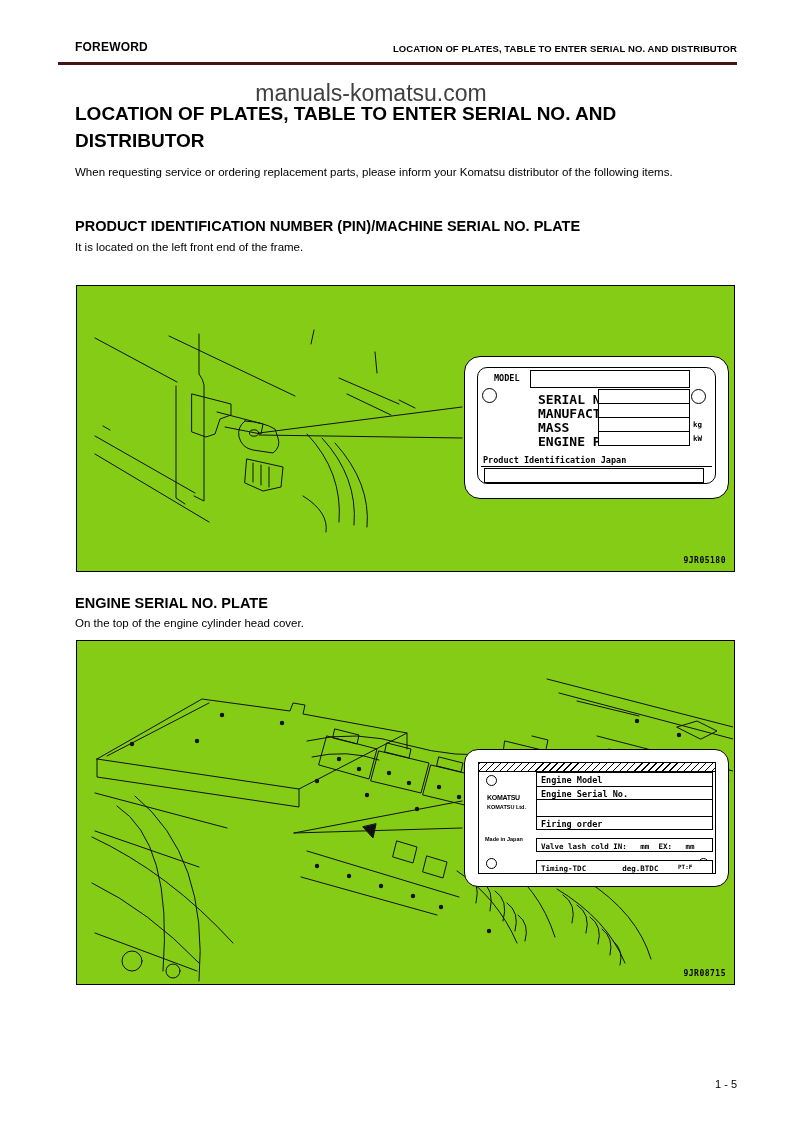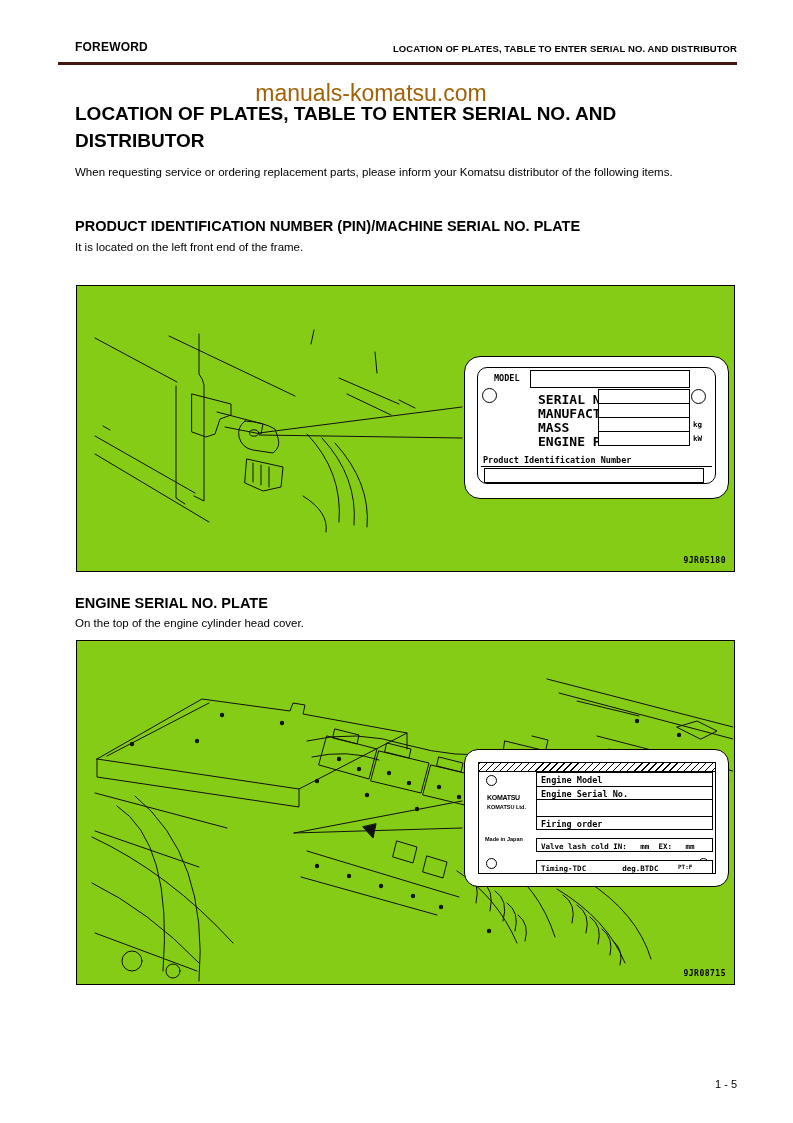--- a/index.html
+++ b/index.html
@@ -61,21 +61,21 @@
 </style>
 </head>
 <body>
 
 <div class="page">
 
   <div class="abs hdr-left">FOREWORD</div>
   <div class="abs hdr-right">LOCATION OF PLATES, TABLE TO ENTER SERIAL NO. AND DISTRIBUTOR</div>
   <div class="abs hdr-rule" id="hdr-rule" style="background: rgb(68, 20, 16);"></div>
 
-  <div class="abs watermark" id="watermark" style="color: #a16207;">manuals-komatsu.com</div>
+  <div class="abs watermark" id="watermark" style="color: #404040;">manuals-komatsu.com</div>
 
   <div class="abs doc-title">LOCATION OF PLATES, TABLE TO ENTER SERIAL NO. AND DISTRIBUTOR</div>
   <div class="abs h2" style="top:218px;">PRODUCT IDENTIFICATION NUMBER (PIN)/MACHINE SERIAL NO. PLATE</div>
 
   <div class="abs intro">When requesting service or ordering replacement parts, please inform your Komatsu distributor of the following items.</div>
   <div class="abs body-line" style="top:241px;">It is located on the left front end of the frame.</div>
 
   <div class="abs figure fig1">
     <svg class="figsvg" width="656" height="284" viewBox="0 0 656 284">
       <g stroke="#111" stroke-width="1" fill="none" stroke-linecap="round">
@@ -130,21 +130,21 @@
           <span class="p1-row-label">MASS</span>
           <span class="p1-row-box"></span>
           <span class="p1-row-suffix">kg</span>
         </div>
         <div class="p1-row" style="top:63px;text-decoration:underline;">
           <span class="p1-row-label">ENGINE POWER</span>
           <span class="p1-row-box"></span>
           <span class="p1-row-suffix">kW</span>
         </div>
 
-        <div class="abs p1-pin-label">Product Identification Number</div>
+        <div class="abs p1-pin-label">Product Identification Japan</div>
         <div class="abs p1-pin-rule"></div>
         <div class="abs p1-pin-box"></div>
       </div>
     </div>
 
     <div class="figcode">9JR05180</div>
   </div>
 
   <div class="abs h2" style="top:595px;">ENGINE SERIAL NO. PLATE</div>
   <div class="abs body-line" style="top:617px;">On the top of the engine cylinder head cover.</div>

